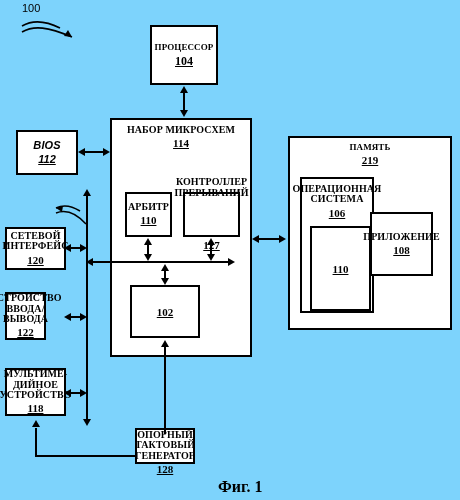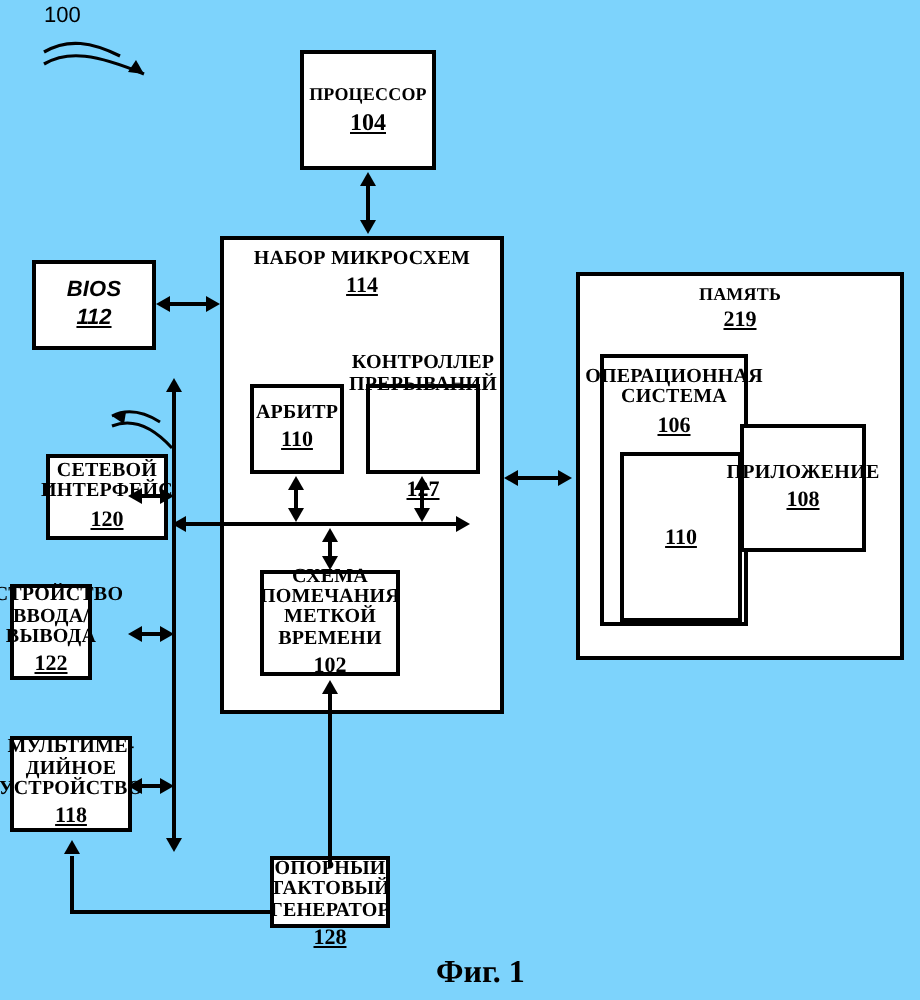--- a/index.html
+++ b/index.html
@@ -142,21 +142,20 @@
     <div class="title t8">АРБИТР</div>
     <div class="num n11">110</div>
   </div>
 
   <div class="box" style="left:183px; top:192px; width:57px; height:45px;gap:39px;">
     <div class="title t8">КОНТРОЛЛЕР ПРЕРЫВАНИЙ</div>
     <div class="num n11">127</div>
   </div>
 
   <div class="box" style="left:130px; top:285px; width:70px; height:53px;">
-    <div class="title t8">СХЕМА ПОМЕЧАНИЯ МЕТКОЙ ВРЕМЕНИ</div>
     <div class="num n11">102</div>
   </div>
 
   <div class="hline" style="left:87px; top:261px; width:143px;"></div>
   <div class="ah right" style="left:228px; top:258px;"></div>
 
   <div class="vline" style="left:147px; top:244px; height:12px;"></div>
   <div class="ah up" style="left:144px; top:238px;"></div>
   <div class="ah down" style="left:144px; top:254px;"></div>
 
@@ -181,21 +180,21 @@
   <div class="ah up" style="left:83px; top:189px;"></div>
   <div class="ah down" style="left:83px; top:419px;"></div>
 
   <div class="lbl" style="left:26px; top:200px;margin-top:36px;">124</div>
   <svg class="lead" style="left:54px; top:203px;" width="40" height="26">
     <path d="M2,5 C10,1 18,3 26,8" stroke="#000" stroke-width="1.5" fill="none"></path>
     <path d="M2,10 C12,6 22,10 32,21" stroke="#000" stroke-width="1.5" fill="none"></path>
     <polygon points="2,5 9,3 8,9" fill="#000"></polygon>
   </svg>
 
-  <div class="box" style="left:5px; top:227px; width:61px; height:43px;margin-left:18px;">
+  <div class="box" style="left:5px; top:227px; width:61px; height:43px;">
     <div class="title t8">СЕТЕВОЙ ИНТЕРФЕЙС</div>
     <div class="num n11">120</div>
   </div>
   <div class="hline" style="left:70px; top:247px; width:14px;"></div>
   <div class="ah left" style="left:64px; top:244px;"></div>
   <div class="ah right" style="left:80px; top:244px;"></div>
 
   <div class="box" style="left:5px; top:292px; width:41px; height:48px;">
     <div class="title t8">УСТРОЙСТВО ВВОДА/ ВЫВОДА</div>
     <div class="num n11">122</div>

